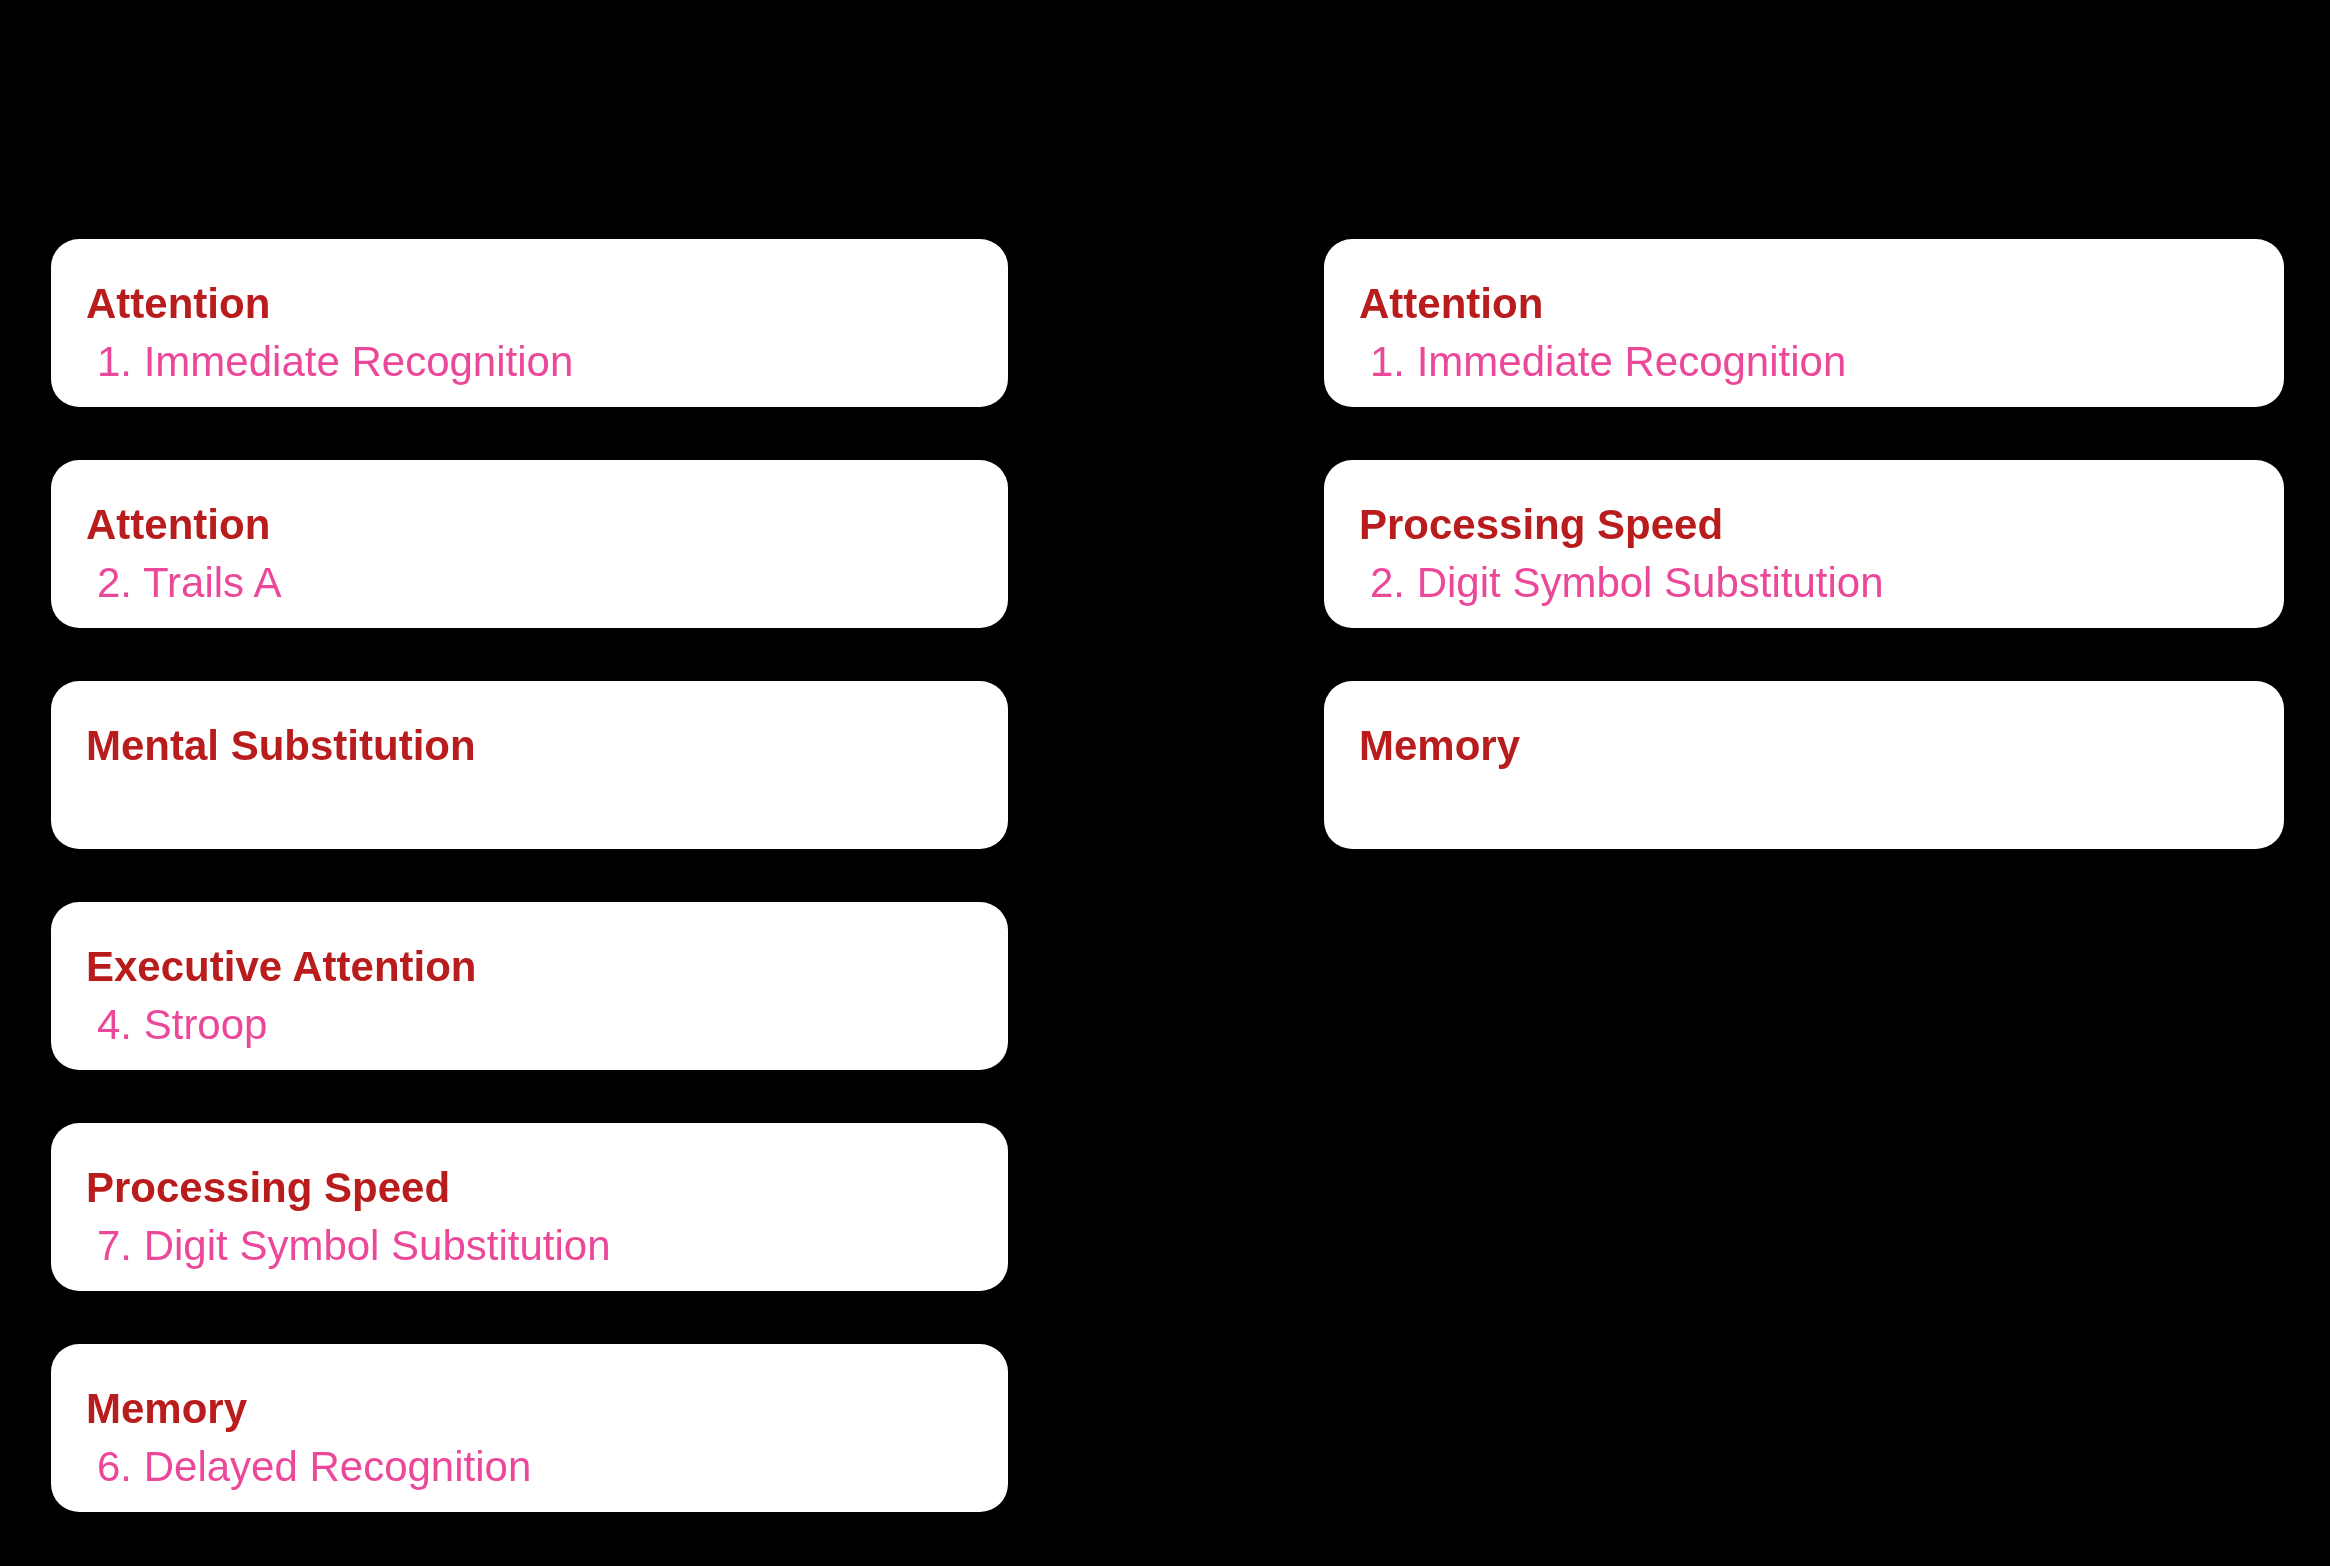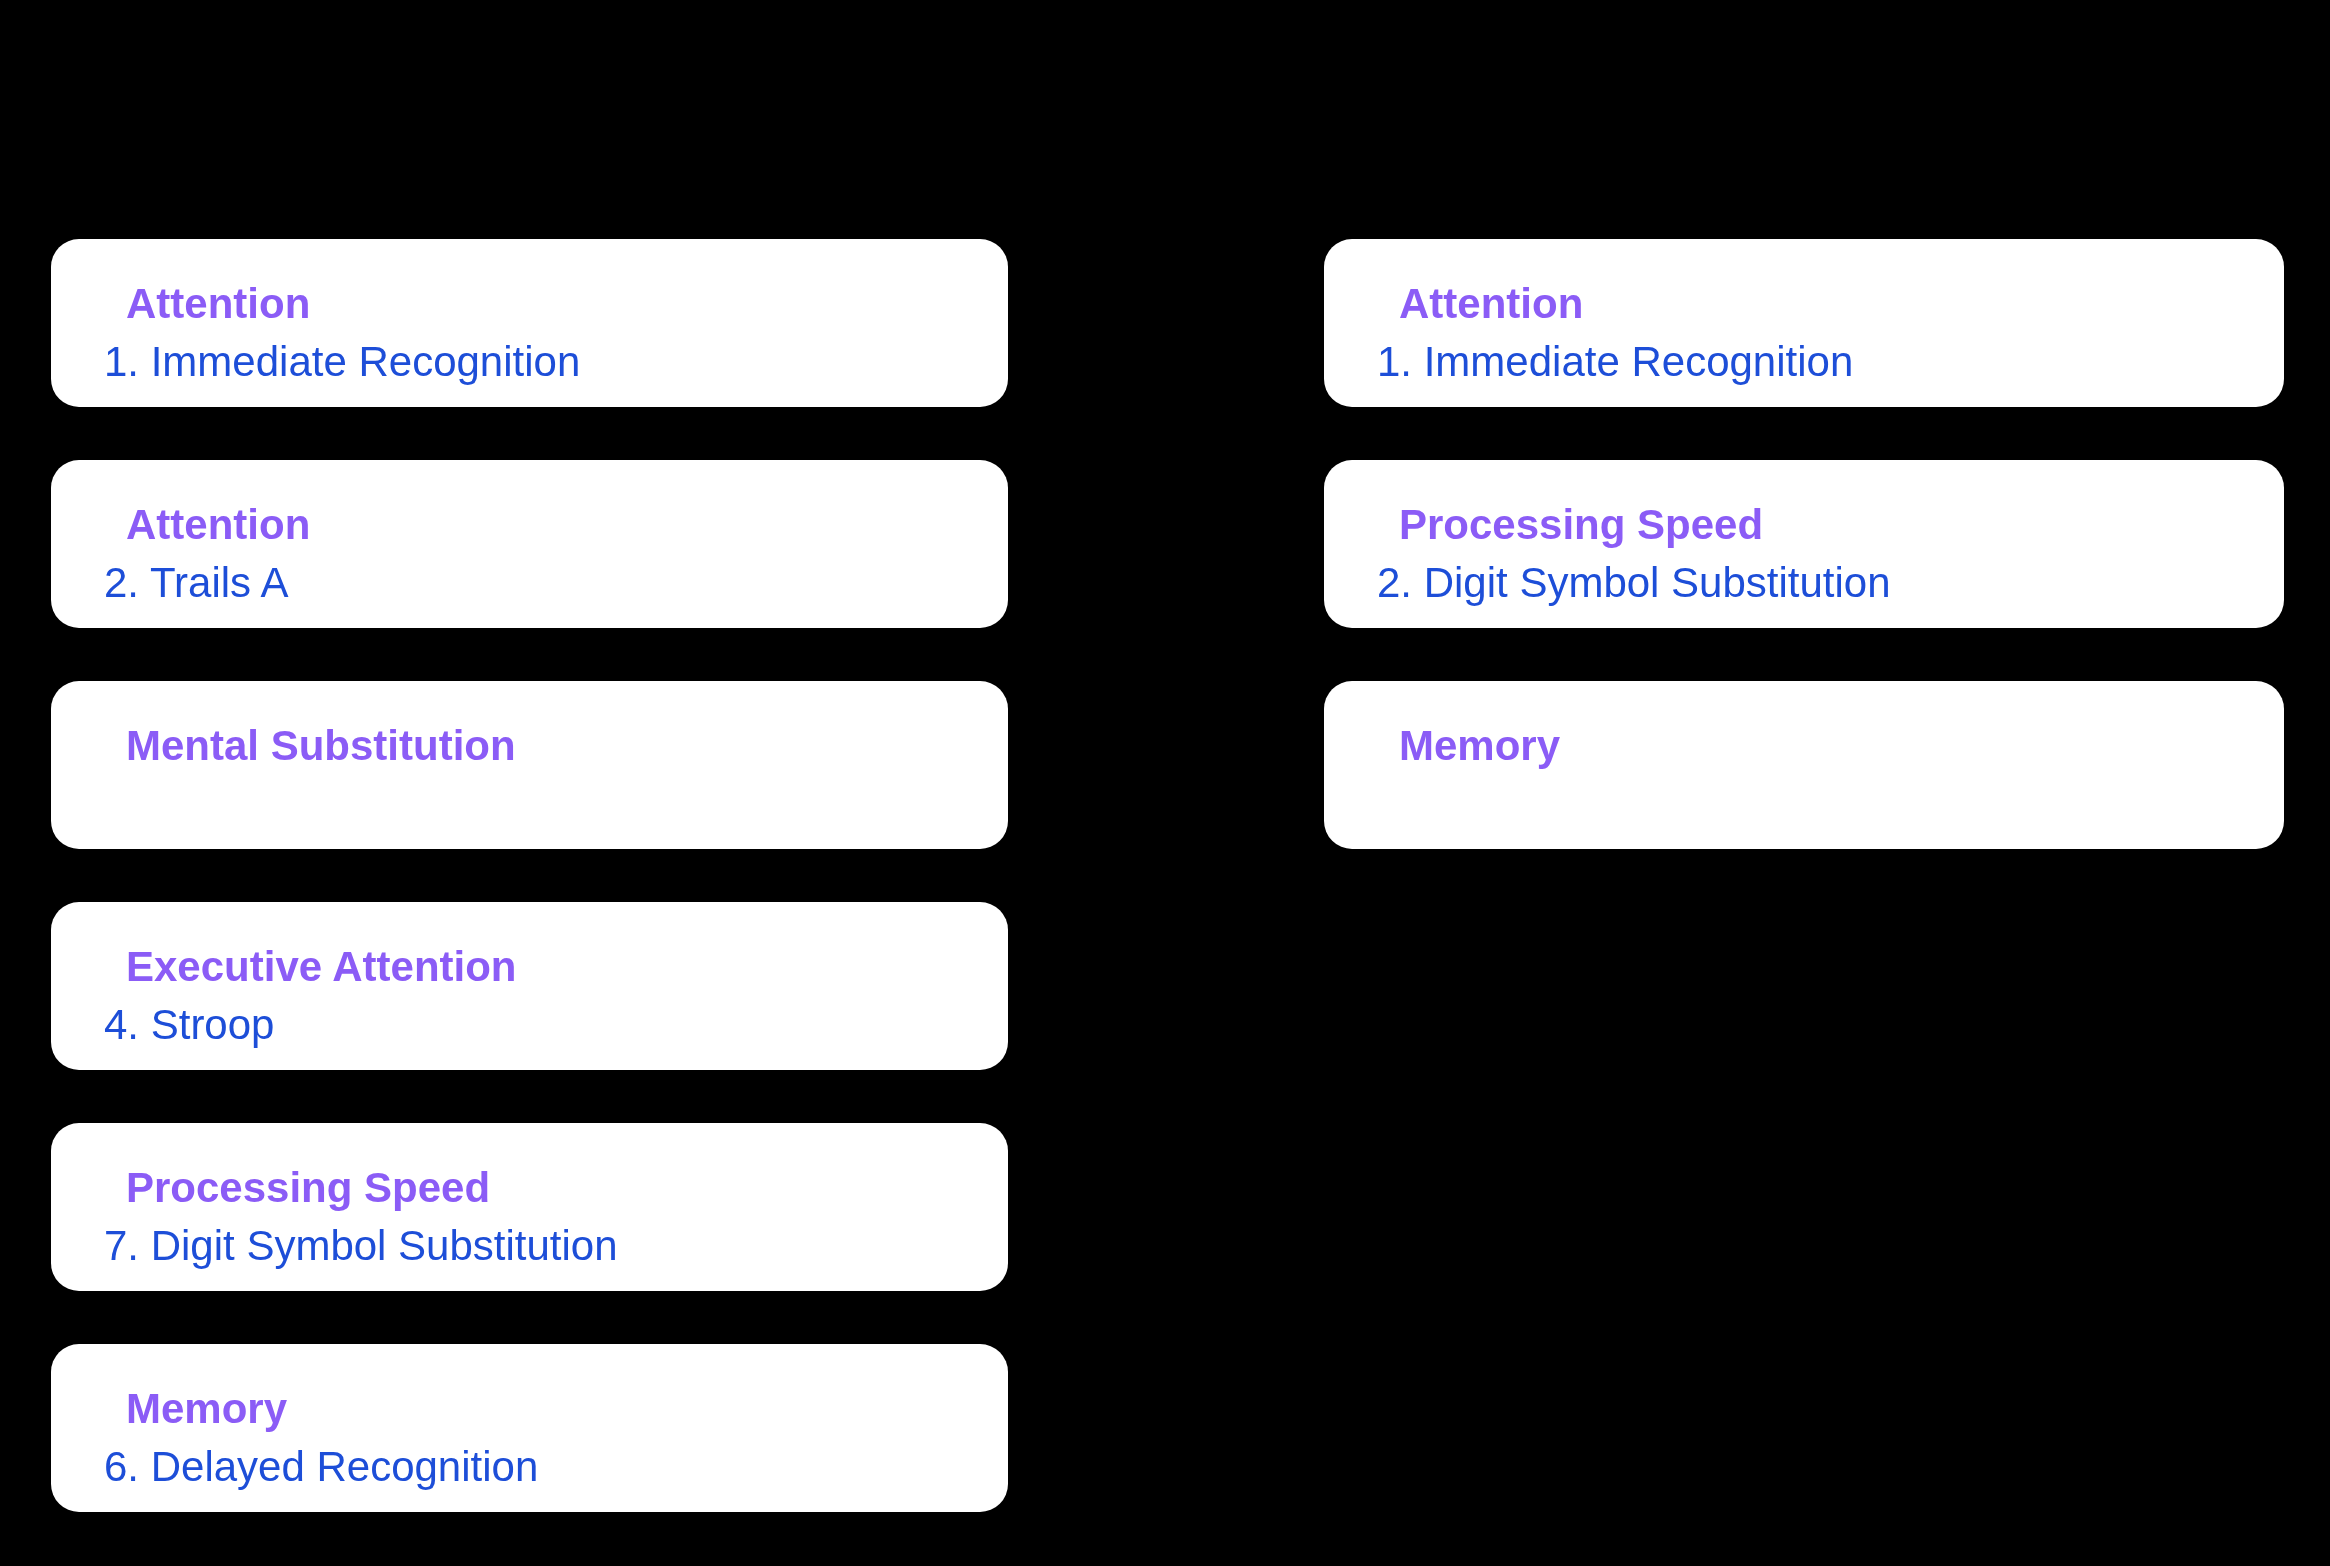--- a/index.html
+++ b/index.html
@@ -38,30 +38,29 @@
     background: #ffffff;
     border-radius: 28px;
     height: 168px;
     box-sizing: border-box;
     padding: 37px 28px 0 35px;
   }
   .card-title {
     font-size: 42px;
     font-weight: bold;
     line-height: 56px;
-    color: #8b5cf6;
+    color: #b91c1c;
     white-space: nowrap;
-    margin-left: 40px;
   }
   .card-item {
     font-size: 42px;
     font-weight: normal;
     line-height: 59px;
-    color: #1d4ed8;
-    margin-left: 18px;
+    color: #ec4899;
+    margin-left: 11px;
     white-space: nowrap;
   }
 </style>
 </head>
 <body>
 
 <div class="canvas">
 
   <div class="column left">
     <div class="card">

